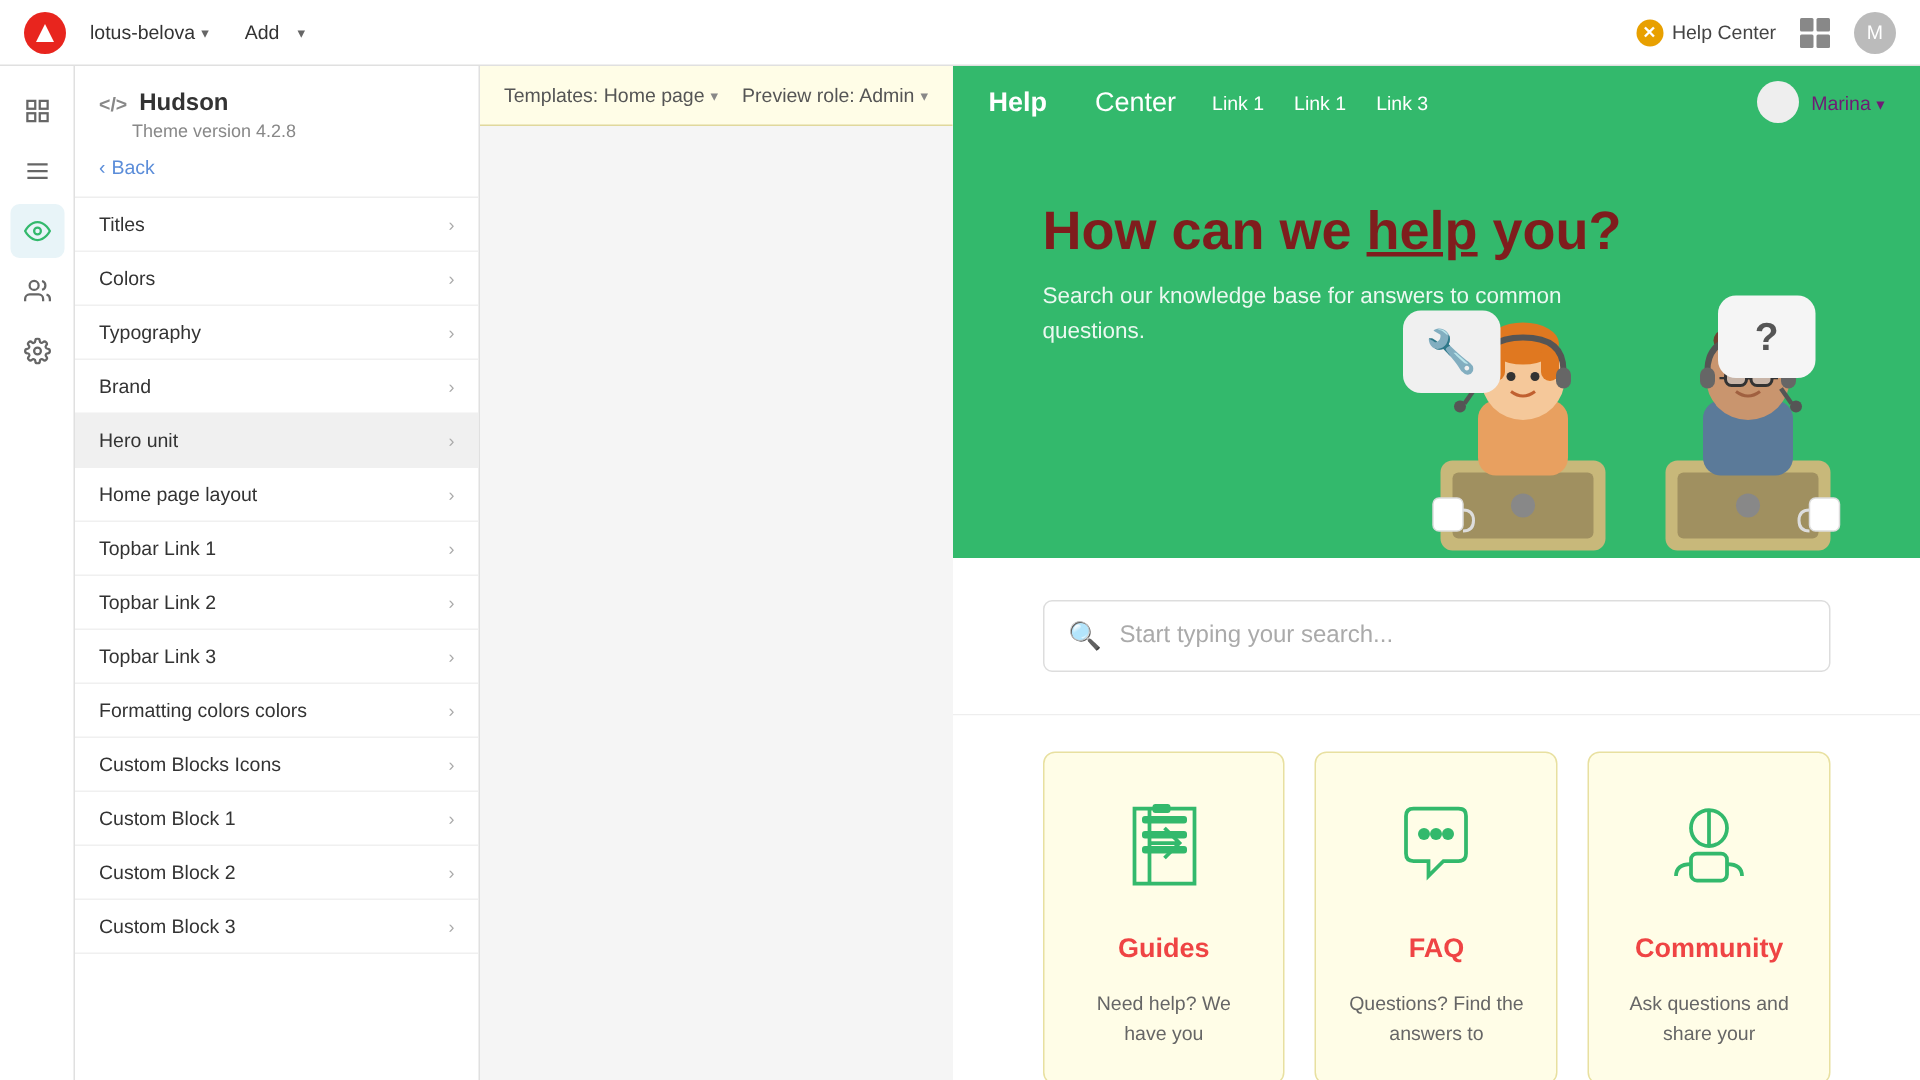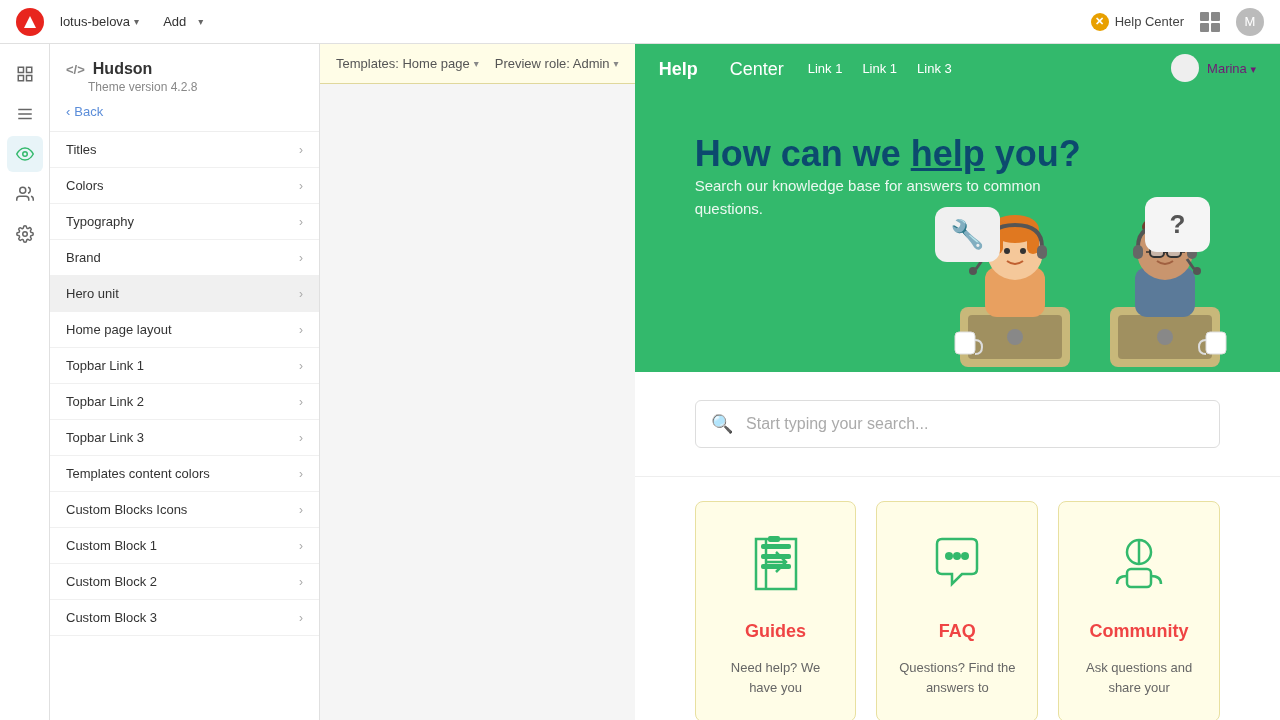--- a/index.html
+++ b/index.html
@@ -180,21 +180,21 @@
     
     .hero-section {
       background: #33b96c;
       padding: 40px 60px 80px 60px;
       position: relative;
       min-height: 280px;
       display: flex;
       align-items: flex-start;
     }
     .hero-text { max-width: 400px; }
-    .hero-title { font-size: 36px; font-weight: 700; color: #0c4a6e; line-height: 1.2; }
+    .hero-title { font-size: 36px; font-weight: 700; color: #7f1d1d; line-height: 1.2; margin-bottom: 12px; }
     .hero-title .underline { text-decoration: underline; }
     .hero-subtitle { font-size: 15px; color: rgba(255,255,255,0.9); line-height: 1.5; }
 
     
     .search-section {
       background: #fff;
       padding: 28px 60px;
       border-bottom: 1px solid #eee;
     }
     .search-box {
@@ -347,21 +347,21 @@
         </div>
         <div class="sidebar-item">
           <span>Topbar Link 2</span>
           <span class="chevron">›</span>
         </div>
         <div class="sidebar-item">
           <span>Topbar Link 3</span>
           <span class="chevron">›</span>
         </div>
         <div class="sidebar-item">
-          <span>Templates content colors</span>
+          <span>Formatting colors colors</span>
           <span class="chevron">›</span>
         </div>
         <div class="sidebar-item">
           <span>Custom Blocks Icons</span>
           <span class="chevron">›</span>
         </div>
         <div class="sidebar-item">
           <span>Custom Block 1</span>
           <span class="chevron">›</span>
         </div>

